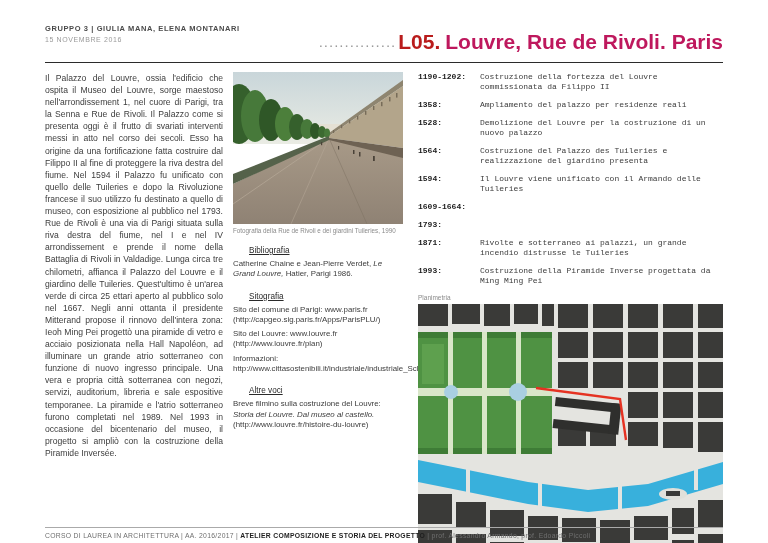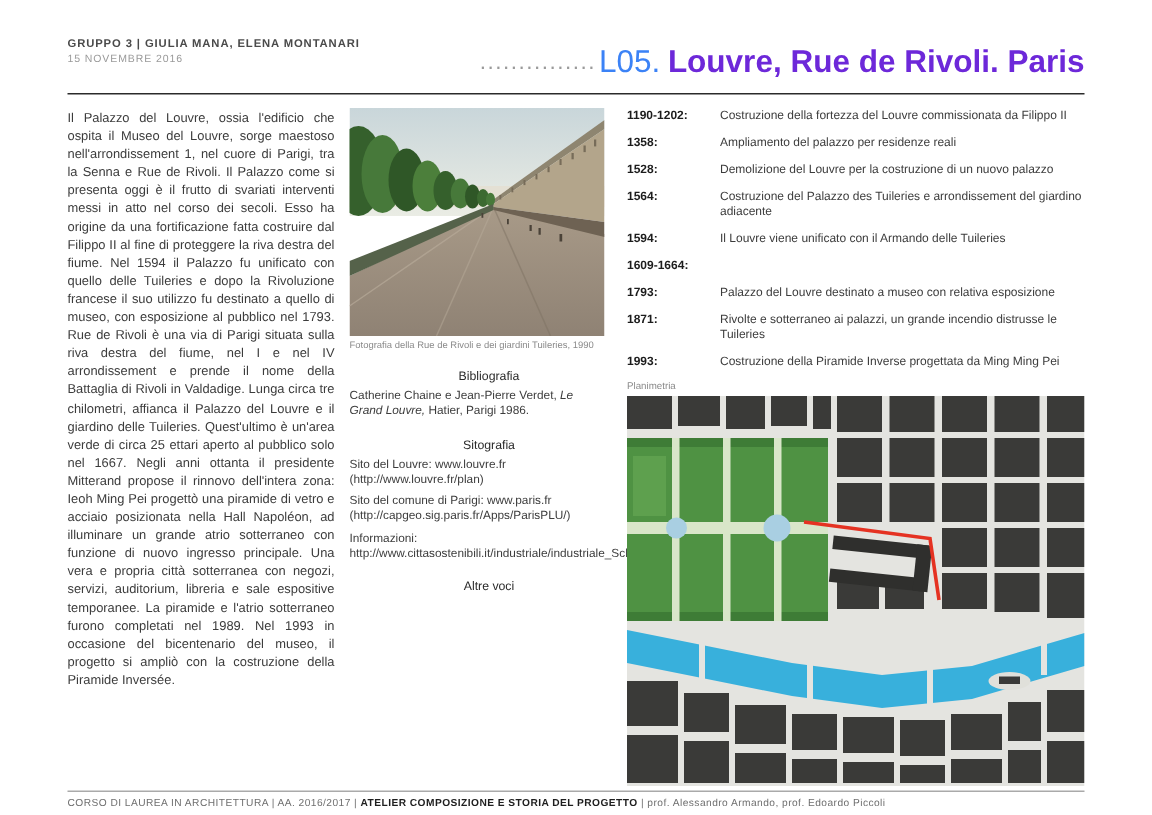--- a/index.html
+++ b/index.html
@@ -5,38 +5,38 @@
   * { margin:0; padding:0; box-sizing:border-box; }
   html,body { width:768px; height:543px; }
   body { font-family:"Liberation Sans", sans-serif; background:#ffffff; color:#333; overflow:hidden; }
   .page { position:relative; width:768px; height:510px; background:#ffffff; }
 
   
   .group-line { position:absolute; left:45px; top:24px; font-size:7.5px; font-weight:bold; letter-spacing:.6px; color:#4a4a4a; }
   .date-line  { position:absolute; left:45px; top:36px; font-size:7px; letter-spacing:.6px; color:#9a9a9a; }
   .title { position:absolute; right:45px; top:30px; font-size:21px; white-space:nowrap; }
   .title-dots { color:#9a9a9a; font-size:15px; letter-spacing:1px; vertical-align:2px; }
-  .title-code { font-weight:400; color:#3b82f6; margin-left:2px; }
-  .title-main { font-weight:bold; color:#6d28d9; margin-left:5px; }
+  .title-code { font-weight:700; color:#b91c1c; margin-left:2px; }
+  .title-main { font-weight:bold; color:#be185d; margin-left:5px; }
   .header-rule { position:absolute; left:45px; right:45px; top:62px; border-top:1.5px solid #2b2b2b; }
 
   
   .col-left { position:absolute; left:45px; top:72px; width:178px; font-size:8.6px; line-height:12.1px; text-align:justify; color:#3c3c3c; }
 
   
   .col-mid { position:absolute; left:233px; top:72px; width:170px; }
   .photo { width:170px; height:152px; display:block; }
   .photo-caption { margin-top:3px; font-size:6.3px; color:#8a8a8a; }
   .ref-section { margin-top:12px; }
-  .ref-heading { font-size:8.2px; color:#2a2a2a; margin:0 0 4px 16px;text-align:center; }
+  .ref-heading { font-size:8.2px; text-decoration:underline; color:#2a2a2a; margin:0 0 4px 16px; }
   .ref { font-size:7.9px; line-height:10.3px; color:#3c3c3c; margin:0 0 4px 0; }
 
   
   .col-right { position:absolute; left:418px; top:72px; width:305px; }
-  .tl-row { display:flex; margin-bottom:8px; font-size:8px; line-height:10px; }
+  .tl-row { display:flex; margin-bottom:8px; font-size:8px; line-height:10px;font-family:Liberation Mono, monospace; }
   .tl-year { flex:0 0 62px; font-weight:bold; color:#1c1c1c; }
   .tl-text { flex:1; color:#3c3c3c; }
   .map-label { margin-top:8px; font-size:6.5px; color:#8a8a8a; }
   .map { margin-top:3px; width:305px; height:260px; display:block; }
 
   
   .footer-rule { position:absolute; left:45px; right:45px; top:527px; border-top:1px solid #aaaaaa; }
   .footer-text { position:absolute; left:45px; top:532px; font-size:6.8px; letter-spacing:.3px; color:#6f6f6f; white-space:nowrap; }
   .footer-bold { font-weight:bold; color:#1e1e1e; }
 </style>
@@ -116,57 +116,57 @@
     </svg>
     <div class="photo-caption">Fotografia della Rue de Rivoli e dei giardini Tuileries, 1990</div>
 
     <div class="ref-section">
       <div class="ref-heading">Bibliografia</div>
       <p class="ref"><span>Catherine Chaine e Jean-Pierre Verdet, </span><i>Le Grand Louvre,</i><span> Hatier, Parigi 1986.</span></p>
     </div>
 
     <div class="ref-section">
       <div class="ref-heading">Sitografia</div>
+      <p class="ref"><span>Sito del comune di Parigi: www.paris.fr (http://capgeo.sig.paris.fr/Apps/ParisPLU/)</span></p>
       <p class="ref"><span>Sito del Louvre: www.louvre.fr (http://www.louvre.fr/plan)</span></p>
-      <p class="ref"><span>Sito del comune di Parigi: www.paris.fr (http://capgeo.sig.paris.fr/Apps/ParisPLU/)</span></p>
       <p class="ref"><span>Informazioni: http://www.cittasostenibili.it/industriale/industriale_Scheda_1.htm</span></p>
     </div>
 
     <div class="ref-section">
       <div class="ref-heading">Altre voci</div>
+      <p class="ref"><span>Breve filmino sulla costruzione del Louvre: </span><i>Storia del Louvre. Dal museo al castello.</i><span> (http://www.louvre.fr/histoire-du-louvre)</span></p>
     </div>
   </section>
 
   <section class="col-right">
     <div class="tl-row">
         <span class="tl-year">1190-1202:</span>
         <span class="tl-text">Costruzione della fortezza del Louvre commissionata da Filippo II</span>
       </div>
     <div class="tl-row">
         <span class="tl-year">1358:</span>
         <span class="tl-text">Ampliamento del palazzo per residenze reali</span>
       </div>
     <div class="tl-row">
         <span class="tl-year">1528:</span>
         <span class="tl-text">Demolizione del Louvre per la costruzione di un nuovo palazzo</span>
       </div>
     <div class="tl-row">
         <span class="tl-year">1564:</span>
-        <span class="tl-text">Costruzione del Palazzo des Tuileries e arrondissement del giardino adiacente</span>
+        <span class="tl-text">Costruzione del Palazzo des Tuileries e realizzazione del giardino presenta</span>
       </div>
     <div class="tl-row">
         <span class="tl-year">1594:</span>
         <span class="tl-text">Il Louvre viene unificato con il Armando delle Tuileries</span>
       </div>
     <div class="tl-row">
         <span class="tl-year">1609-1664:</span>
       </div>
     <div class="tl-row">
         <span class="tl-year">1793:</span>
-        <span class="tl-text">Palazzo del Louvre destinato a museo con relativa esposizione</span>
       </div>
     <div class="tl-row">
         <span class="tl-year">1871:</span>
         <span class="tl-text">Rivolte e sotterraneo ai palazzi, un grande incendio distrusse le Tuileries</span>
       </div>
     <div class="tl-row">
         <span class="tl-year">1993:</span>
         <span class="tl-text">Costruzione della Piramide Inverse progettata da Ming Ming Pei</span>
       </div>
 

